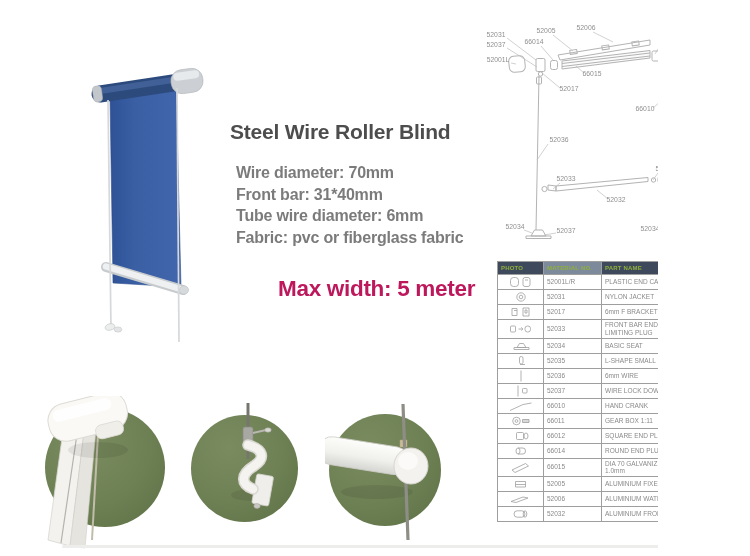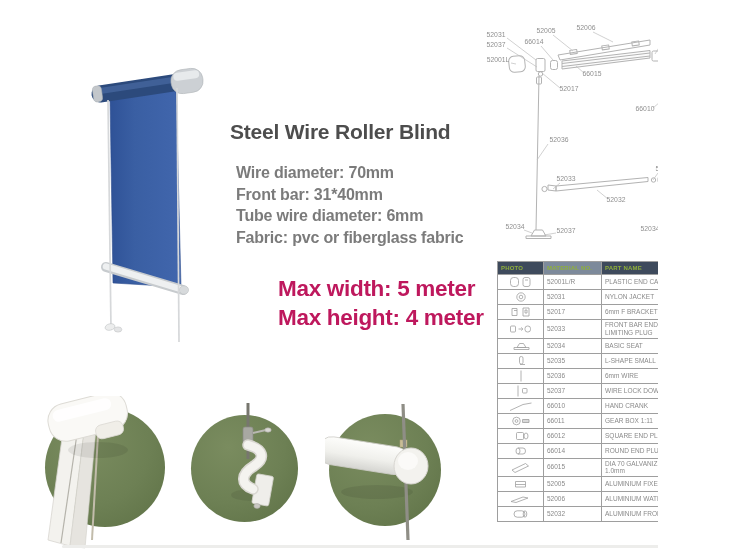--- a/index.html
+++ b/index.html
@@ -85,21 +85,20 @@
 
   <div class="title">Steel Wire Roller Blind</div>
   <div class="specs">
     <div>Wire diameter: 70mm</div>
     <div>Front bar: 31*40mm</div>
     <div>Tube wire diameter: 6mm</div>
     <div>Fabric: pvc or fiberglass fabric</div>
   </div>
   <div class="limits">
     <div>Max width: 5 meter</div>
-    <div>Max height: 4 meter</div>
   </div>
 
   <svg class="diagram-svg" width="270" height="256" viewBox="0 0 270 256">
     <g stroke="#b3b3b3" fill="none" stroke-width="1" stroke-linejoin="round">
       <g>
         <path d="M78,55 L170,40 L170,45 L80,60 Z"></path>
         <rect x="90" y="50" width="7" height="4" transform="rotate(-8 93 52)"></rect>
         <rect x="122" y="45.5" width="7" height="4" transform="rotate(-8 125 47.5)"></rect>
         <rect x="152" y="41.5" width="7" height="4" transform="rotate(-8 155 43.5)"></rect>
       </g>

